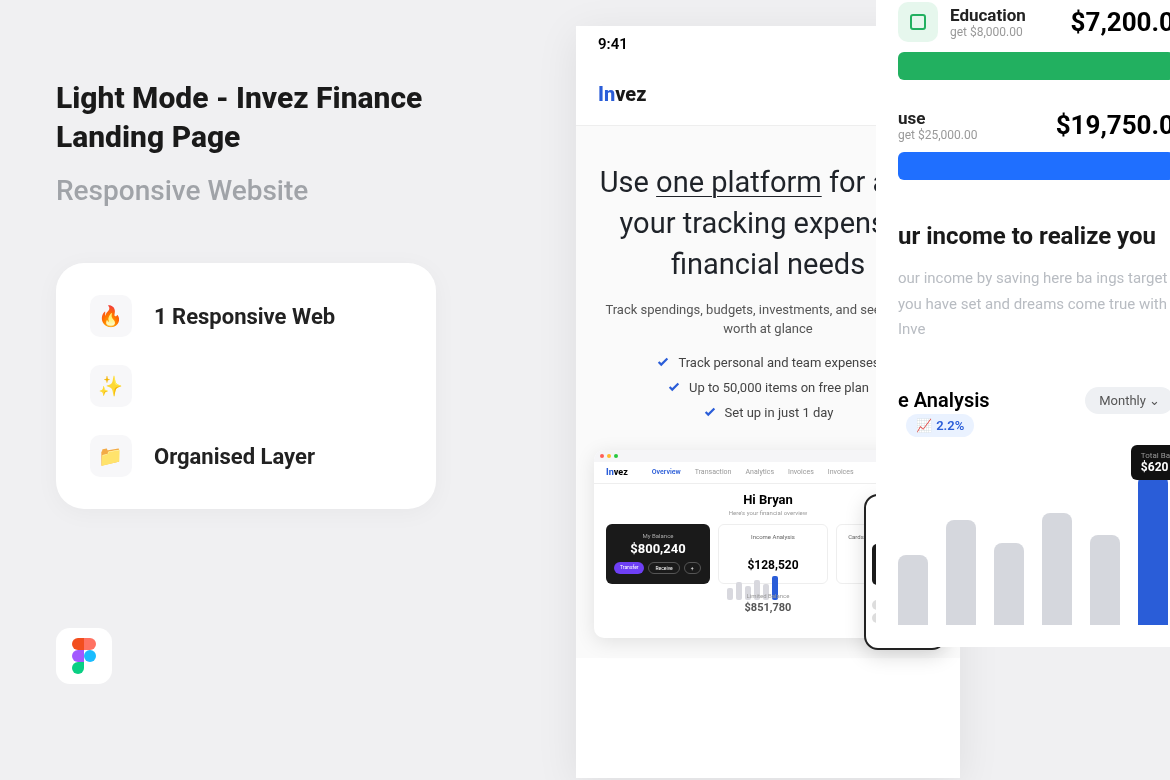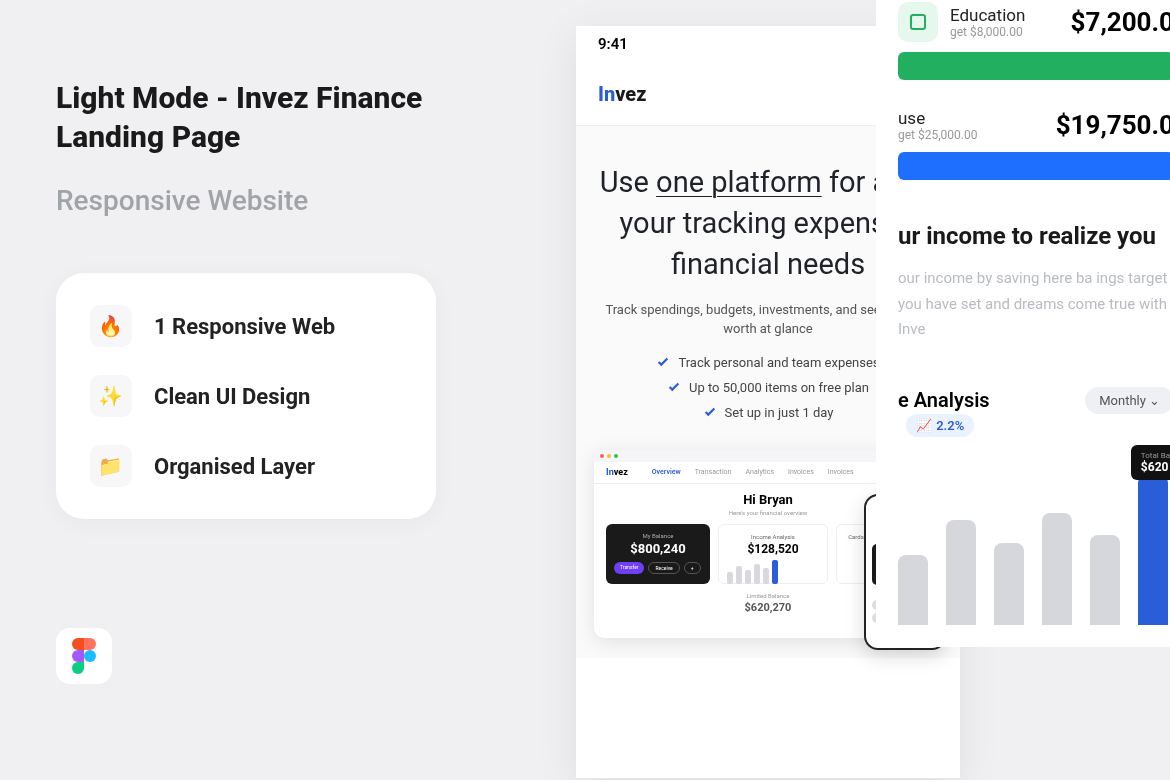--- a/index.html
+++ b/index.html
@@ -1,19 +1,19 @@
 <!DOCTYPE html>
 <html><head>
 <meta charset="utf-8">
 <style>
 *{margin:0;padding:0;box-sizing:border-box;font-family:-apple-system,BlinkMacSystemFont,'Segoe UI',Roboto,sans-serif}
 body{background:#f0f0f2;width:1170px;height:780px;position:relative;overflow:hidden}
 .left{position:absolute;left:56px;top:78px;width:380px}
 .title{font-size:30px;font-weight:800;color:#1a1a1a;line-height:1.3}
-.subtitle{font-size:28px;color:#a0a3a8;margin-top:28px;font-weight:500}
+.subtitle{font-size:28px;color:#a0a3a8;margin-top:18px;font-weight:500}
 .feat-card{background:#fff;border-radius:28px;padding:32px 34px;margin-top:56px;box-shadow:0 4px 24px rgba(0,0,0,0.04)}
 .feat{display:flex;align-items:center;gap:22px;margin-bottom:28px}
 .feat:last-child{margin-bottom:0}
 .feat-icon{width:42px;height:42px;background:#f7f7f9;border-radius:10px;display:flex;align-items:center;justify-content:center;font-size:20px}
 .feat-text{font-size:22px;font-weight:700;color:#222}
 .figma{position:absolute;left:56px;top:628px;width:56px;height:56px;background:#fff;border-radius:14px;display:flex;align-items:center;justify-content:center}
 .phone{position:absolute;left:576px;top:26px;width:384px;height:752px;background:#fff;border-radius:0;box-shadow:0 8px 40px rgba(0,0,0,0.08);overflow:hidden}
 .statusbar{height:36px;padding:0 22px 0;display:flex;justify-content:space-between;align-items:center;font-size:15px;font-weight:600}
 .nav{height:64px;padding:0 22px;display:flex;justify-content:space-between;align-items:center;border-bottom:1px solid #eee}
 .logo{font-size:20px;font-weight:800}
@@ -45,21 +45,21 @@
 .card{border-radius:6px;padding:8px;height:60px}
 .card1{background:#1a1a1a;width:104px;color:#fff}
 .card1 .lbl{font-size:6px;color:#aaa}
 .card1 .amt{font-size:13px;font-weight:700;margin-top:2px}
 .card1 .btns{display:flex;gap:4px;margin-top:6px}
 .card1 .b{padding:2px 6px;border-radius:8px;font-size:5px}
 .card1 .b1{background:#6e3ff5}
 .card1 .b2{border:1px solid #555}
 .card2{background:#fff;border:1px solid #eee;width:110px}
 .card2 .lbl{font-size:6px;color:#666}
-.card2 .amt{font-size:12px;font-weight:700;margin-top:2px}
+.card2 .amt{font-size:12px;font-weight:700;margin-top:18px}
 .bars{display:flex;gap:3px;align-items:flex-end;height:24px;margin-top:4px}
 .bar{width:6px;background:#d8d8de;border-radius:2px}
 .bar.blue{background:#2a5dd8}
 .card3{background:#fff;border:1px solid #eee;width:40px;font-size:6px;color:#666}
 .lim{margin-top:8px;font-size:6px;color:#999}
 .lim-amt{font-size:11px;font-weight:700;color:#555;margin-top:2px}
 .mini-phone{position:absolute;right:-4px;top:44px;width:82px;height:156px;background:#fff;border-radius:14px;box-shadow:0 6px 20px rgba(0,0,0,0.15);padding:8px 6px;border:2px solid #222}
 .mp-logo{font-size:7px;font-weight:800}
 .mp-imp{background:#6e3ff5;color:#fff;font-size:5px;padding:2px 6px;border-radius:6px;display:inline-block;margin-top:3px}
 .mp-date{font-size:5px;color:#999;margin-top:3px}
@@ -69,21 +69,21 @@
 .mp-bal .bb{display:flex;gap:3px;margin-top:3px}
 .mp-bal .bb span{font-size:4px;padding:2px 4px;border-radius:6px}
 .mp-recent{font-size:6px;font-weight:600;margin-top:5px}
 .mp-row{display:flex;align-items:center;gap:4px;margin-top:3px}
 .mp-av{width:10px;height:10px;background:#ddd;border-radius:50%}
 .right-panel{position:absolute;left:876px;top:-20px;width:320px;background:#fff;padding:22px}
 .goal{margin-bottom:28px}
 .goal-row{display:flex;align-items:center;gap:12px;margin-bottom:6px}
 .goal-icon{width:40px;height:40px;border-radius:10px;display:flex;align-items:center;justify-content:center}
 .gi-edu{background:#e6f7ed}
-.goal-title{font-size:17px;font-weight:400;color:#222}
+.goal-title{font-size:17px;font-weight:700;color:#222}
 .goal-sub{font-size:12px;color:#999}
 .goal-amt{font-size:26px;font-weight:700;margin-left:auto}
 .prog{height:28px;border-radius:6px;margin-top:10px}
 .prog-green{background:#22b060}
 .prog-blue{background:#1f6fff}
 .rtext{margin-top:42px}
 .rtext h2{font-size:24px;font-weight:700;color:#1a1a1a}
 .rtext p{font-size:15px;color:#b8bcc2;margin-top:16px;line-height:1.7}
 .analysis{margin-top:44px}
 .an-row{display:flex;justify-content:space-between;align-items:center}
@@ -104,21 +104,20 @@
 <div class="left">
   <h1 class="title">Light Mode - Invez Finance Landing Page</h1>
   <div class="subtitle">Responsive Website</div>
   <div class="feat-card">
     <div class="feat">
       <div class="feat-icon">🔥</div>
       <div class="feat-text">1 Responsive Web</div>
     </div>
     <div class="feat">
       <div class="feat-icon">✨</div>
-      <div class="feat-text">Clean UI Design</div>
     </div>
     <div class="feat">
       <div class="feat-icon">📁</div>
       <div class="feat-text">Organised Layer</div>
     </div>
   </div>
 </div>
 
 <div class="figma">
   <svg width="24" height="36" viewBox="0 0 24 36">
@@ -216,21 +215,21 @@
                   <div class="bar" style="height:20px"></div>
                   <div class="bar" style="height:16px"></div>
                   <div class="bar blue" style="height:24px"></div>
                 </div>
             </div>
             <div class="card card3">
                 <div>Cards</div>
               </div>
           </div>
           <div class="lim">Limited Balance</div>
-          <div class="lim-amt">$620,270</div>
+          <div class="lim-amt">$851,780</div>
         </div>
       </div>
       <div class="mini-phone">
         <div class="mp-logo"><span style="color:#2a5dd8">In</span><span>vez</span></div>
         <div class="mp-imp">Import</div>
         <div class="mp-date">Jul 10, 2024</div>
         <div class="mp-bal">
           <div class="l">My Balance</div>
           <div class="a">$800,240</div>
           <div class="bb">

